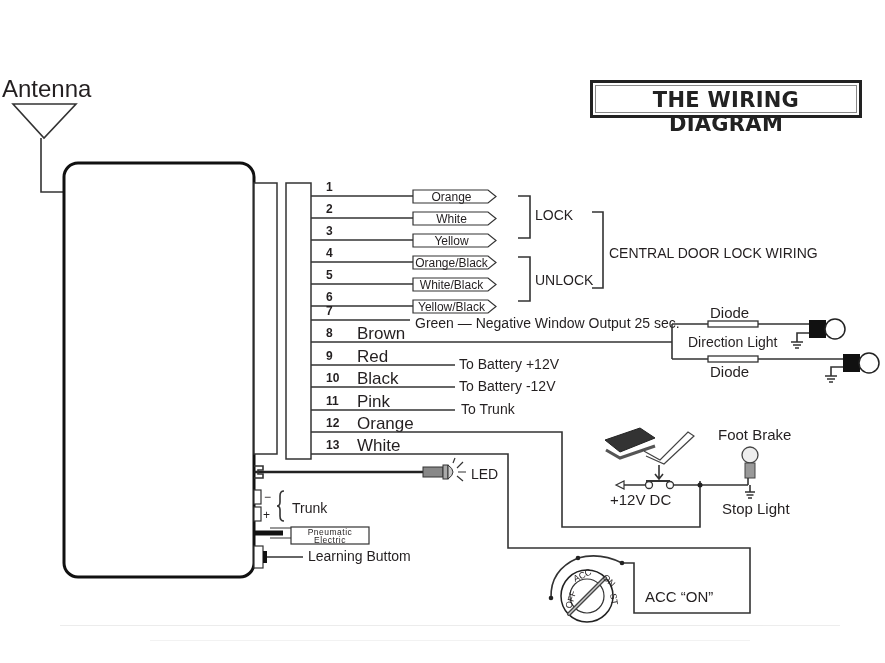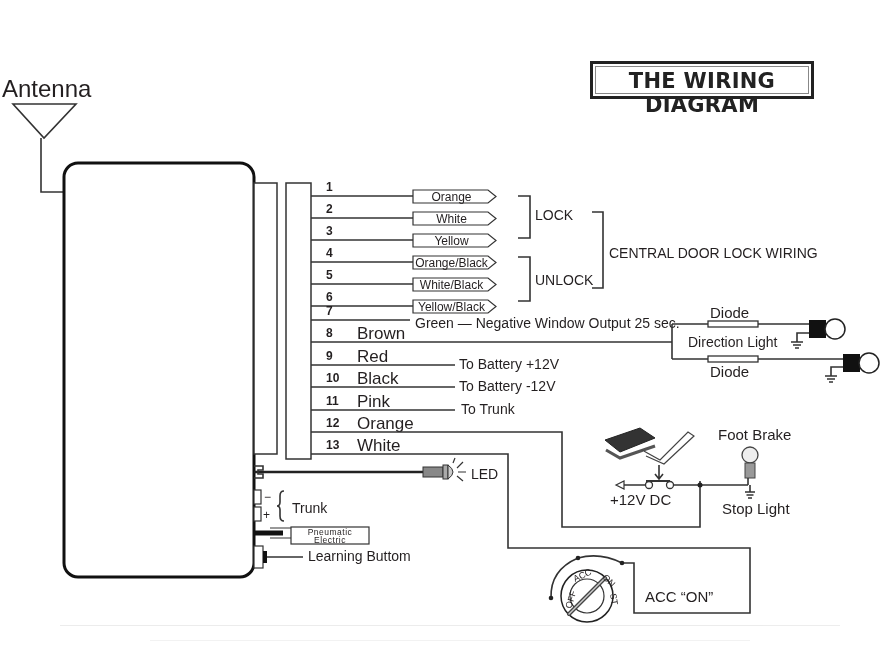--- a/index.html
+++ b/index.html
@@ -5,21 +5,21 @@
   html, body { margin: 0; padding: 0; background: #ffffff; }
   body { width: 885px; height: 663px; position: relative; overflow: hidden; }
   #diagram { position: absolute; left: 0; top: 0; width: 885px; height: 663px; }
   svg text { font-family: "Liberation Sans", sans-serif; fill: #231f20; }
   .wire { stroke: #333; stroke-width: 1.6; fill: none; }
   .num { font-size: 12px; font-weight: bold; }
   .color-lbl { font-size: 17px; }
   .tag-lbl { font-size: 12px; }
   .note { font-size: 14px; }
   .mid { font-size: 15px; }
-  .title-box { position: absolute; left: 590px; top: 61px; width: 224px; height: 38px;
+  .title-box { position: absolute; left: 590px; top: 80px; width: 272px; height: 38px;
     border: 3px solid #222; box-sizing: border-box; background: #fff; }
   .title-box::before { content: ""; position: absolute; left: 2px; right: 2px; top: 2px; bottom: 2px; border: 1px solid #888; }
   .title-text { position: absolute; left: 0; right: 0; top: 5px; text-align: center;
     font-family: "DejaVu Sans", sans-serif; font-weight: bold; font-size: 21px; color: #222; letter-spacing: 0.3px; }
 </style>
 </head>
 <body>
 
 <svg id="diagram" viewBox="0 0 885 663" xmlns="http://www.w3.org/2000/svg">
 

